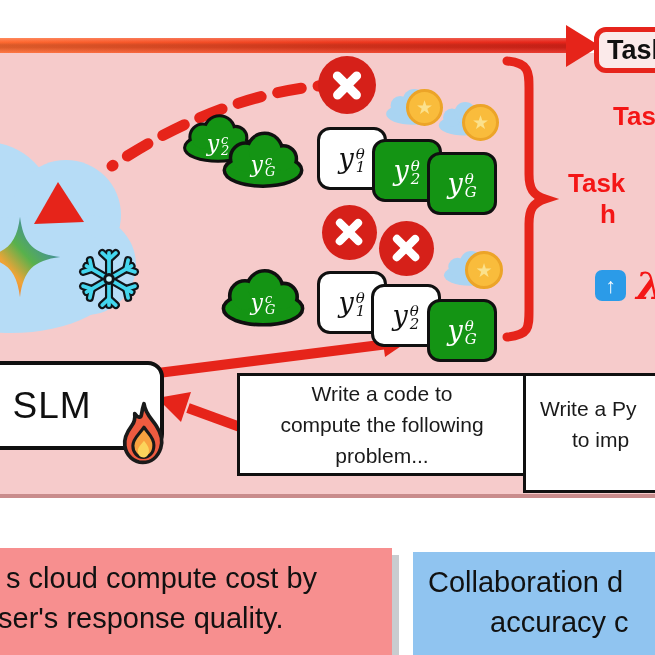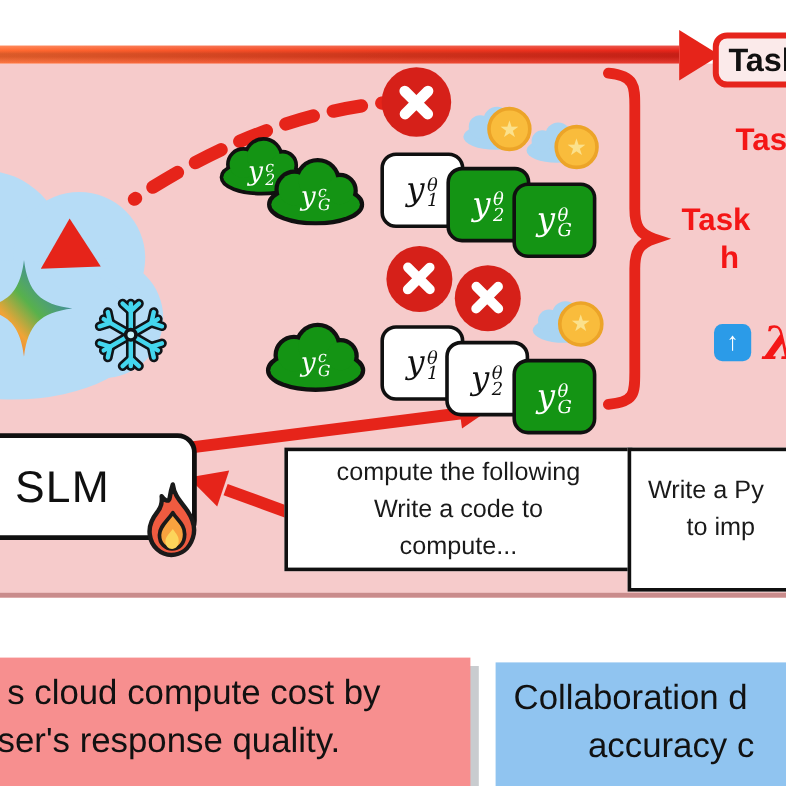--- a/index.html
+++ b/index.html
@@ -389,23 +389,23 @@
     <path d="M50 6 C52 22 62 30 70 42 C78 54 81 66 77 78 C72 93 61 101 48 101
              C34 101 21 90 19 74 C17 60 24 50 30 42 C34 37 36 31 35 22
              C40 29 45 30 46 23 C47 16 48 12 50 6 Z" fill="#EF5B40" stroke="#1a1a1a" stroke-width="6" stroke-linejoin="round"></path>
     <path d="M50 44 C57 55 66 60 66 73 C66 86 58 93 49 93 C40 93 32 86 32 74
              C32 62 43 55 50 44 Z" fill="#F9A23F" stroke="#1a1a1a" stroke-width="5" stroke-linejoin="round"></path>
     <path d="M50 66 C55 73 58 76 58 82 C58 89 54 93 49 93 C44 93 40 89 40 83
              C40 76 46 72 50 66 Z" fill="#FCD45B"></path>
   </svg>
 
   <div class="prompt p1">
+    <div>Write a code to</div>
     <div>compute the following</div>
-    <div>Write a code to</div>
-    <div>compute...</div>
+    <div>problem...</div>
   </div>
   <div class="prompt p2">
     <div class="l1">Write a Py</div>
     <div class="l2">to imp</div>
   </div>
 
   <div class="caption left">
     <div class="l1">s cloud compute cost by</div>
     <div class="l2">ser's response quality.</div>
   </div>

